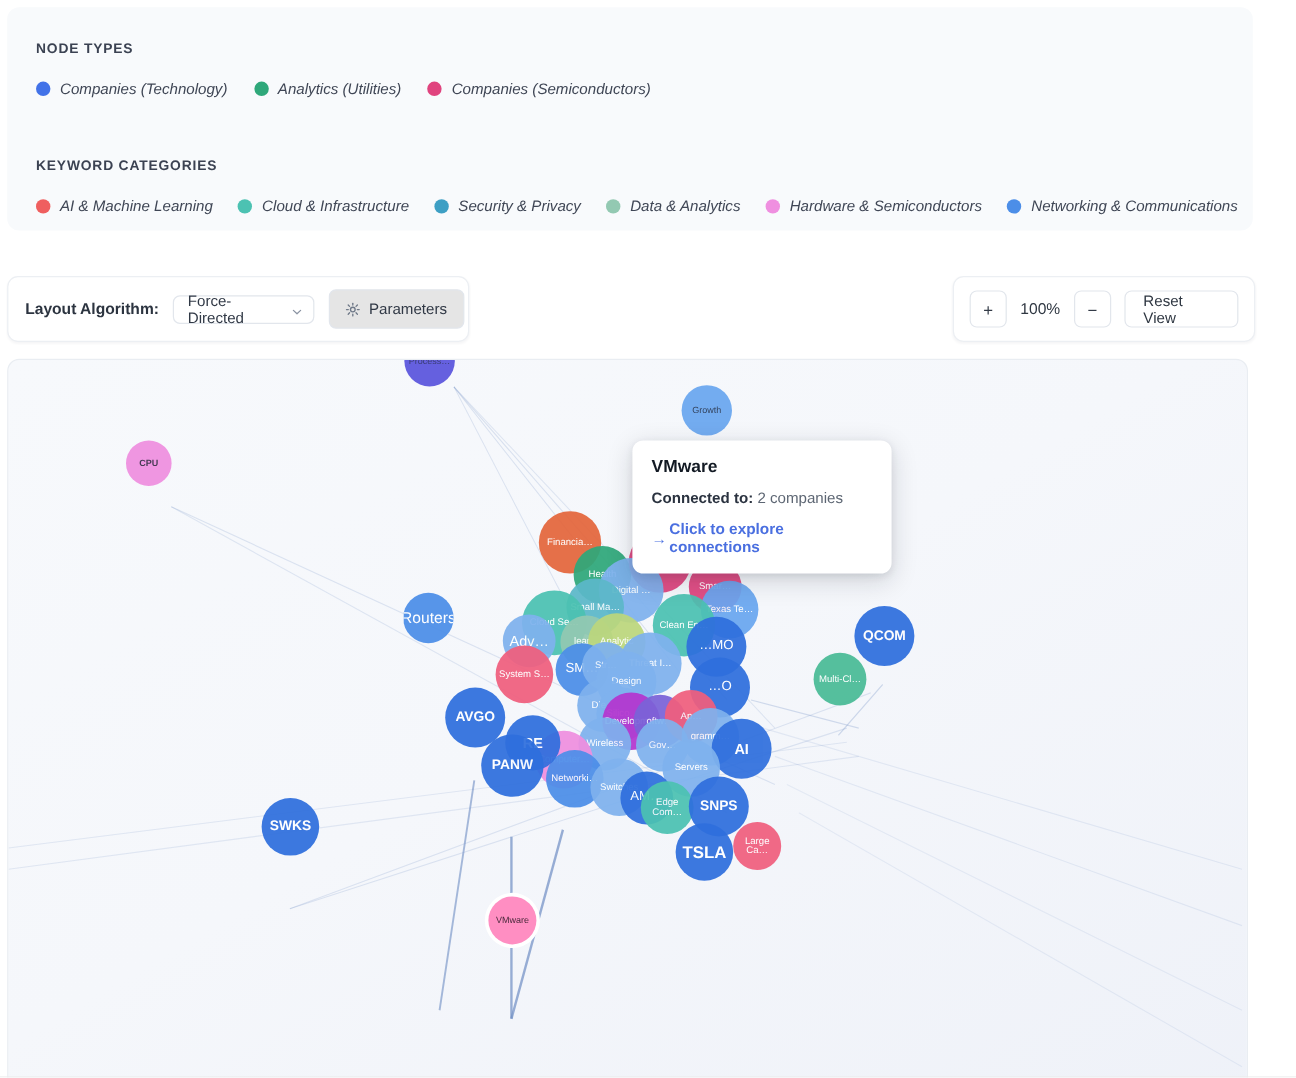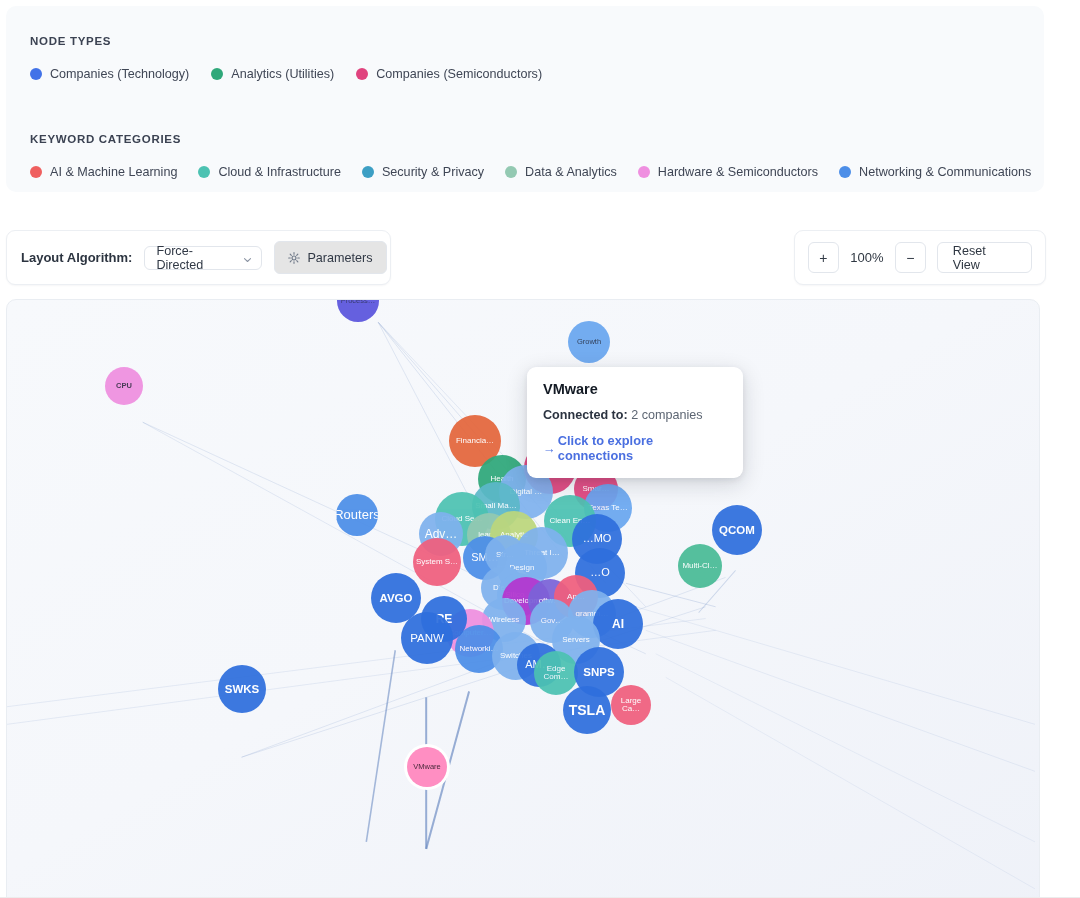--- a/index.html
+++ b/index.html
@@ -21,21 +21,21 @@
     border-radius: 10px;
   }
   .legend-section-title {
     position: absolute;
     font-size: 11.5px;
     font-weight: bold;
     letter-spacing: 0.7px;
     color: #3b4252;
     text-transform: uppercase;
   }
-  .legend-row { position: absolute; display: flex; align-items: center; }
+  .legend-row { position: absolute; display: flex; align-items: center; font-style: italic; }
   .legend-item { display: flex; align-items: center; margin-right: 0; }
   .legend-dot {
     width: 12px; height: 12px; border-radius: 50%;
     flex: 0 0 auto; margin-right: 8px;
   }
   .legend-label {
     font-size: 12.6px; color: #3f4655; white-space: nowrap;
   }
 
   
@@ -295,21 +295,21 @@
         </div>
         <div class="node" style="left: 98px; top: 67px; width: 38px; height: 38px; background: rgb(239, 143, 224); color: rgb(58, 45, 72); font-size: 7.5px; opacity: 0.93; font-weight: bold;">
           <span>CPU</span>
         </div>
         <div class="node" style="left: 561px; top: 21px; width: 42px; height: 42px; background: rgb(106, 167, 240); color: rgb(36, 52, 79); font-size: 7.5px; opacity: 0.93; font-weight: normal;">
           <span>Growth</span>
         </div>
         <div class="node" style="left: 329px; top: 194px; width: 42px; height: 42px; background: rgb(76, 142, 232); color: rgb(255, 255, 255); font-size: 13px; opacity: 0.93; font-weight: normal;">
           <span>Routers</span>
         </div>
-        <div class="node" style="left: 442px; top: 115px; width: 52px; height: 52px; background: rgb(228, 102, 60); color: rgb(255, 255, 255); font-size: 8px; opacity: 0.93; font-weight: normal;">
+        <div class="node" style="left: 442px; top: 126px; width: 52px; height: 52px; background: rgb(228, 102, 60); color: rgb(255, 255, 255); font-size: 8px; opacity: 0.93; font-weight: normal;">
           <span>Financia…</span>
         </div>
         <div class="node" style="left: 471px; top: 155px; width: 48px; height: 48px; background: rgb(47, 168, 122); color: rgb(255, 255, 255); font-size: 8px; opacity: 0.93; font-weight: normal;">
           <span>Health</span>
         </div>
         <div class="node" style="left: 517px; top: 142px; width: 52px; height: 52px; background: rgb(224, 67, 126); color: rgb(255, 255, 255); font-size: 8px; opacity: 0.93; font-weight: normal;">
           <span>East Coa…</span>
         </div>
         <div class="node" style="left: 492px; top: 165px; width: 54px; height: 54px; background: rgb(127, 178, 238); color: rgb(255, 255, 255); font-size: 8px; opacity: 0.93; font-weight: normal;">
           <span>Digital …</span>
@@ -403,21 +403,21 @@
         </div>
         <div class="node" style="left: 527px; top: 351px; width: 44px; height: 44px; background: rgb(76, 194, 178); color: rgb(255, 255, 255); font-size: 8px; opacity: 0.93; font-weight: normal;">
           <span>Edge Com…</span>
         </div>
         <div class="node" style="left: 414px; top: 296px; width: 46px; height: 46px; background: rgb(47, 111, 221); color: rgb(255, 255, 255); font-size: 12px; opacity: 0.93; font-weight: bold;">
           <span>RE</span>
         </div>
         <div class="node" style="left: 364px; top: 273px; width: 50px; height: 50px; background: rgb(47, 111, 221); color: rgb(255, 255, 255); font-size: 11.5px; opacity: 0.93; font-weight: bold;">
           <span>AVGO</span>
         </div>
-        <div class="node" style="left: 394px; top: 312px; width: 52px; height: 52px; background: rgb(47, 111, 221); color: rgb(255, 255, 255); font-size: 11.5px; opacity: 0.93; font-weight: normal;">
+        <div class="node" style="left: 394px; top: 312px; width: 52px; height: 52px; background: rgb(47, 111, 221); color: rgb(255, 255, 255); font-size: 11.5px; opacity: 0.93; font-weight: bold;">
           <span>PANW</span>
         </div>
         <div class="node" style="left: 211px; top: 365px; width: 48px; height: 48px; background: rgb(47, 111, 221); color: rgb(255, 255, 255); font-size: 11.5px; opacity: 0.93; font-weight: bold;">
           <span>SWKS</span>
         </div>
         <div class="node" style="left: 567px; top: 347px; width: 50px; height: 50px; background: rgb(47, 111, 221); color: rgb(255, 255, 255); font-size: 11.5px; opacity: 0.93; font-weight: bold;">
           <span>SNPS</span>
         </div>
         <div class="node" style="left: 556px; top: 386px; width: 48px; height: 48px; background: rgb(47, 111, 221); color: rgb(255, 255, 255); font-size: 14px; opacity: 0.93; font-weight: bold;">
           <span>TSLA</span>

